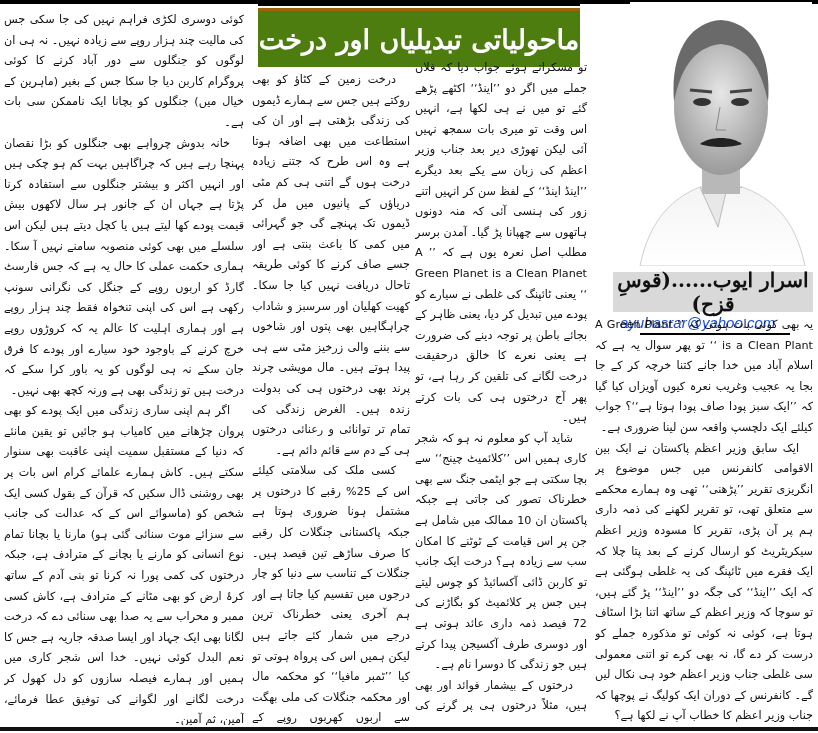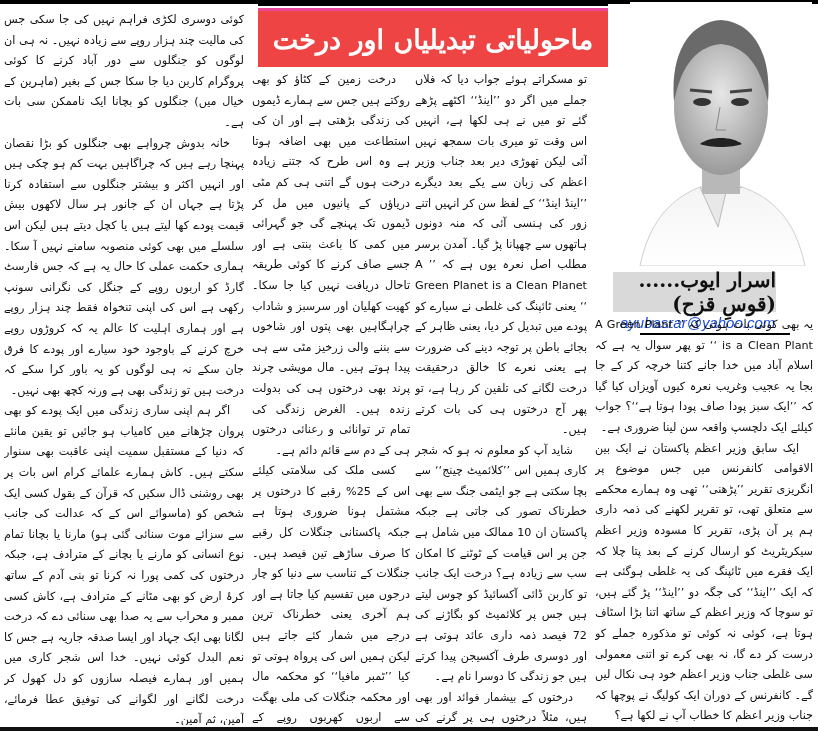--- a/index.html
+++ b/index.html
@@ -3,28 +3,28 @@
 <meta charset="utf-8">
 <style>
   html, body { margin:0; padding:0; background:#ffffff; }
   body { width:818px; height:733px; position:relative; overflow:hidden; font-family:"DejaVu Sans", sans-serif; color:#111; }
   .top-rule { position:absolute; left:0; top:0; width:818px; height:4px; background:#000; }
   .bottom-rule { position:absolute; left:0; top:727px; width:818px; height:4px; background:#111; }
   .col { position:absolute; direction:rtl; text-align:justify; font-size:11.2px; line-height:20.6px; overflow:hidden; }
   .col p { margin:0; }
   .col p.indent { text-indent:14px; }
   #col1 { left:595px; top:315px; width:218px; height:410px; }
-  #col2 { left:415px; top:70px; width:172px; height:655px; }
+  #col2 { left:415px; top:58px; width:172px; height:655px; }
   #col3 { left:252px; top:70px; width:158px; height:655px; }
   #col4 { left:4px; top:10px; width:240px; height:715px; }
-  .title-bar { position:absolute; left:258px; top:8px; width:350px; height:56px; background:#ef4444; border-top:3px solid #ec4899; display:flex; align-items:center; justify-content:center; }
+  .title-bar { position:absolute; left:258px; top:8px; width:322px; height:56px; background:#4d7c0f; border-top:3px solid #a16207; display:flex; align-items:center; justify-content:center; }
   .title-bar::before { content:""; position:absolute; left:0; right:0; top:-8px; height:3px; background:#000; }
   .title-text { color:#fff; font-family:"DejaVu Serif", serif; font-size:27px; font-weight:bold; direction:rtl; letter-spacing:0.5px; }
   .photo { position:absolute; left:630px; top:2px; width:182px; height:264px; background:#fff; overflow:hidden; }
-  .author-box { position:absolute; left:613px; top:272px; width:163px; height:40px; background:#d9d9d9; display:flex; align-items:center; justify-content:center; }
+  .author-box { position:absolute; left:613px; top:272px; width:200px; height:40px; background:#d9d9d9; display:flex; align-items:center; justify-content:center;text-align:center; }
   .author-name { direction:rtl; font-family:"DejaVu Serif", serif; font-size:20px; font-weight:bold; color:#111; }
   .email { position:absolute; left:620px; top:314px; width:190px; font-family:"Liberation Sans", sans-serif; font-size:15px; color:#1d4ed8;font-style:italic; }
   .email-rule { position:absolute; left:640px; top:333px; width:150px; height:2px; background:#000; }
 </style>
 </head>
 <body>
 
 <div class="top-rule"></div>
 
 <div class="photo">

